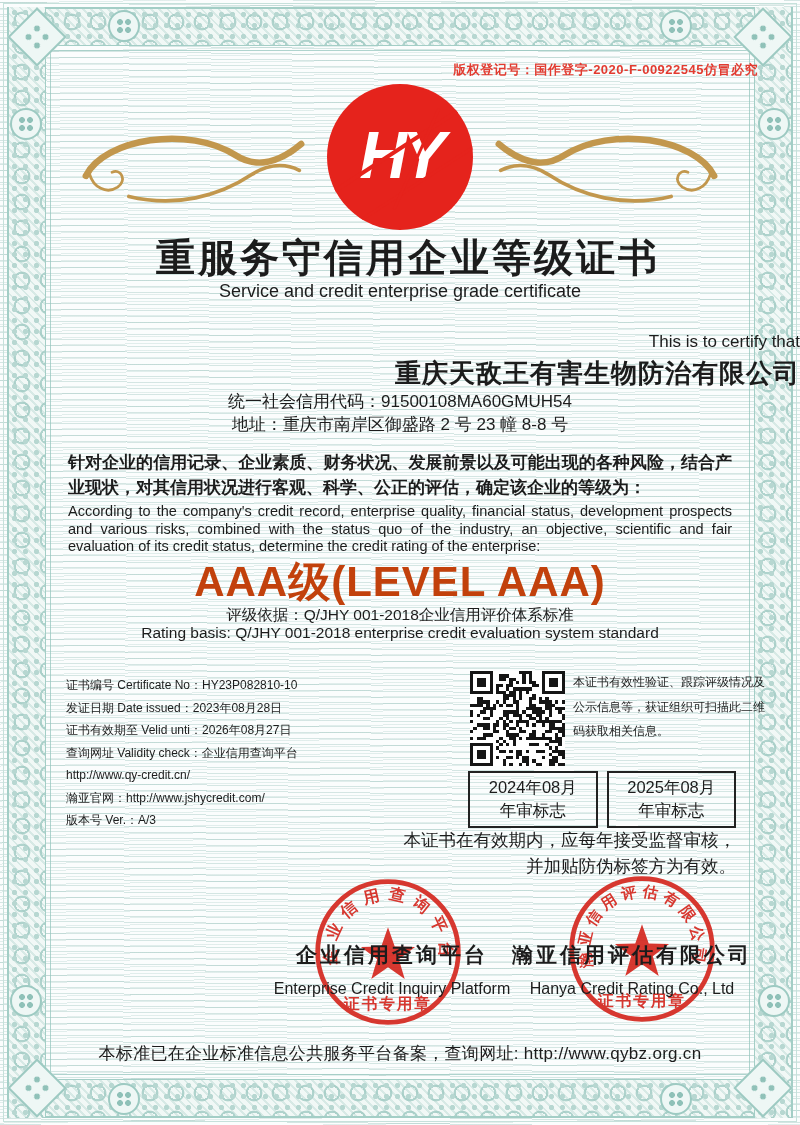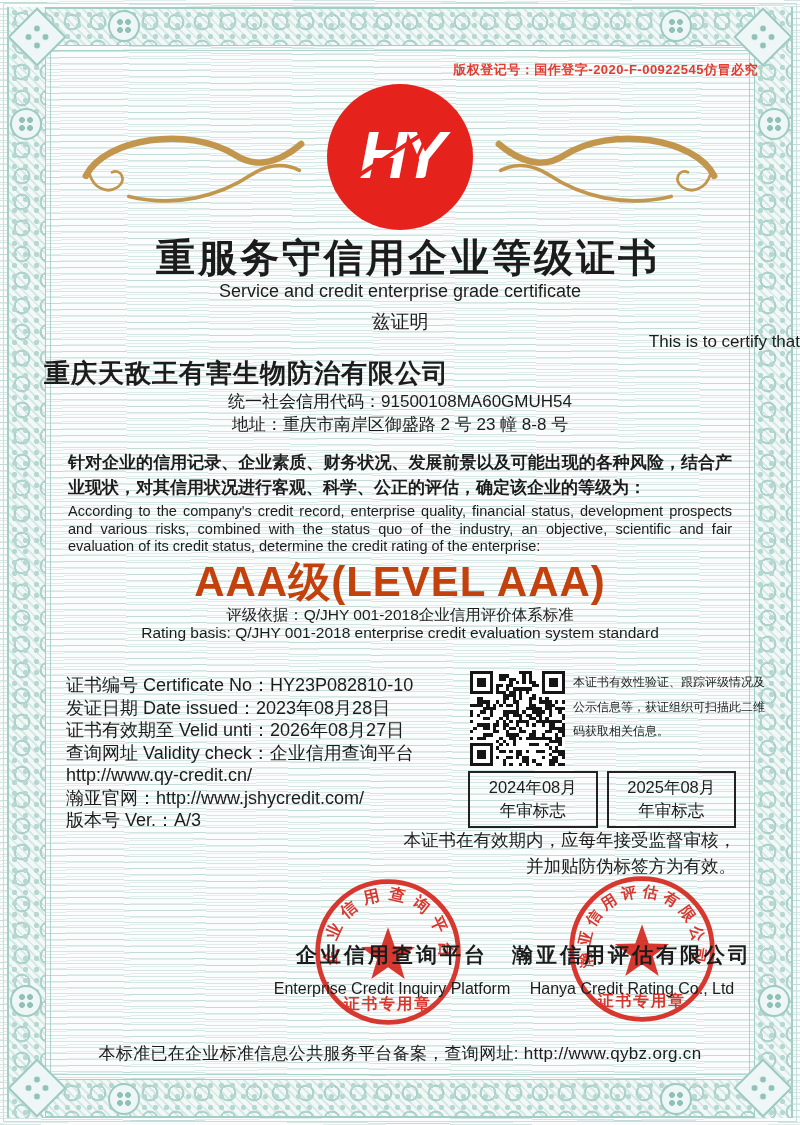--- a/index.html
+++ b/index.html
@@ -63,29 +63,29 @@
   .crack.c1{width:190px;height:4px;left:-15px;top:58px;transform:rotate(-33deg);}
   .crack.c2{width:150px;height:3px;left:20px;top:95px;transform:rotate(-33deg);}
   .crack.c3{width:3px;height:110px;left:88px;top:20px;transform:rotate(24deg);}
   .flourish{top:116px;}
   .flourish.fl-left{left:76px;}
   .flourish.fl-right{right:76px;transform:scaleX(-1);}
   .title-cn{top:231px;left:0;right:0;text-align:center;font-size:39px;font-weight:bold;letter-spacing:3px;padding-left:16px;}
   .title-en{top:281px;left:0;right:0;text-align:center;font-size:18px;font-weight:500;}
   .certify-cn{top:309px;left:0;right:0;text-align:center;font-size:19px;font-weight:500;}
   .certify-en{top:332px;left:0;right:0;text-align:right;font-size:17px;}
-  .company-name{top:356px;left:0;right:0;text-align:left;font-size:26px;font-weight:bold;letter-spacing:1px;margin-left:44px;}
+  .company-name{top:356px;left:0;right:0;text-align:right;font-size:26px;font-weight:bold;letter-spacing:1px;margin-left:44px;}
   .credit-code{top:390px;left:0;right:0;text-align:center;font-size:17px;font-weight:500;}
   .address{top:413px;left:0;right:0;text-align:center;font-size:17px;font-weight:500;}
   .para-cn{top:450px;left:68px;width:664px;font-size:17px;font-weight:600;line-height:25px;text-align:justify;}
   .para-en{top:503px;left:68px;width:664px;font-size:14.5px;line-height:17.5px;text-align:justify;}
   .grade{top:554px;left:0;right:0;text-align:center;font-size:42px;font-weight:bold;color:#c2410c;letter-spacing:1px;}
   .basis-cn{top:605px;left:0;right:0;text-align:center;font-size:15.5px;font-weight:500;}
   .basis-en{top:624px;left:0;right:0;text-align:center;font-size:15.5px;}
-  .details{top:674px;left:66px;width:400px;font-size:18px;font-weight:500;line-height:22.5px;}
+  .details{top:674px;left:66px;width:400px;font-size:12px;font-weight:500;line-height:22.5px;}
   .qr-box{left:470px;top:671px;width:95px;height:95px;background:#fff;}
   .qr-note{left:573px;top:670px;width:192px;font-size:12px;font-weight:500;line-height:24.5px;text-align:justify;}
   .year-boxes{left:468px;top:771px;width:268px;display:flex;gap:9px;}
   .year-box{flex:1;border:2px solid #222;text-align:center;font-size:16.5px;font-weight:500;line-height:23px;padding:3px 0 4px;}
   .supervision{top:827px;right:64px;width:480px;text-align:right;font-size:17.5px;font-weight:500;line-height:26px;}
   .seal{position:absolute;z-index:4;opacity:.92;}
   .seal.s-left{left:312px;top:876px;}
   .seal.s-right{left:566px;top:873px;}
   .issuer-text{position:absolute;z-index:5;text-align:center;width:300px;}
   .issuer-text.i-left{left:242px;top:941px;}
@@ -138,21 +138,20 @@
 
   <div class="abs logo">
     <span class="logo-text">HY</span>
     <span class="crack c1"></span>
     <span class="crack c2"></span>
     <span class="crack c3"></span>
   </div>
 
   <div class="abs title-cn">重服务守信用企业等级证书</div>
   <div class="abs title-en">Service and credit enterprise grade certificate</div>
-  <div class="abs certify-cn">兹证明</div>
   <div class="abs certify-en">This is to certify that</div>
 
   <div class="abs company-name">重庆天敌王有害生物防治有限公司</div>
   <div class="abs credit-code">统一社会信用代码：91500108MA60GMUH54</div>
   <div class="abs address">地址：重庆市南岸区御盛路 2 号 23 幢 8-8 号</div>
 
   <div class="abs para-cn">针对企业的信用记录、企业素质、财务状况、发展前景以及可能出现的各种风险，结合产业现状，对其信用状况进行客观、科学、公正的评估，确定该企业的等级为：</div>
   <div class="abs para-en">According to the company's credit record, enterprise quality, financial status, development prospects and various risks, combined with the status quo of the industry, an objective, scientific and fair evaluation of its credit status, determine the credit rating of the enterprise:</div>
   <div class="abs grade">AAA级(LEVEL AAA)</div>
   <div class="abs basis-cn">评级依据：Q/JHY 001-2018企业信用评价体系标准</div>

